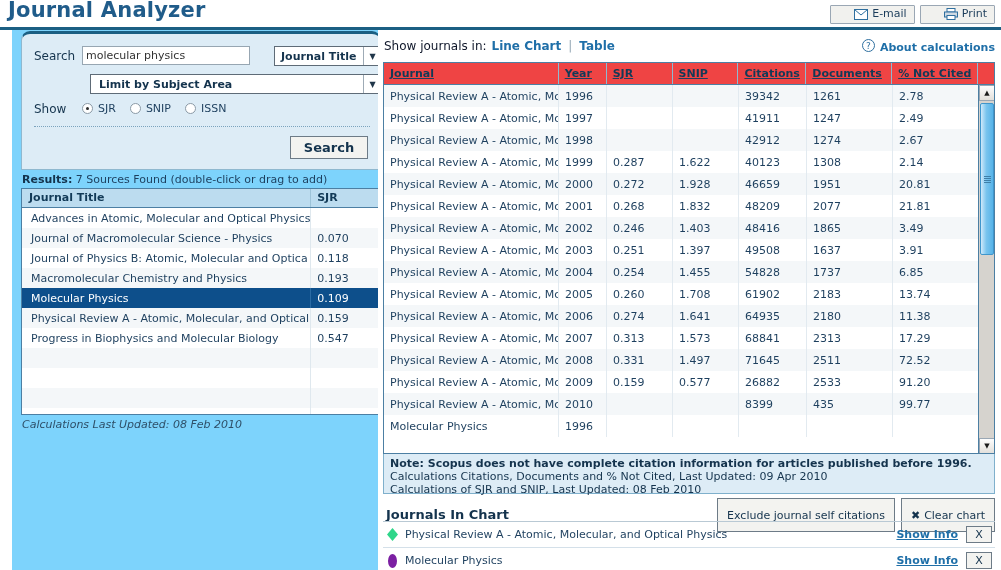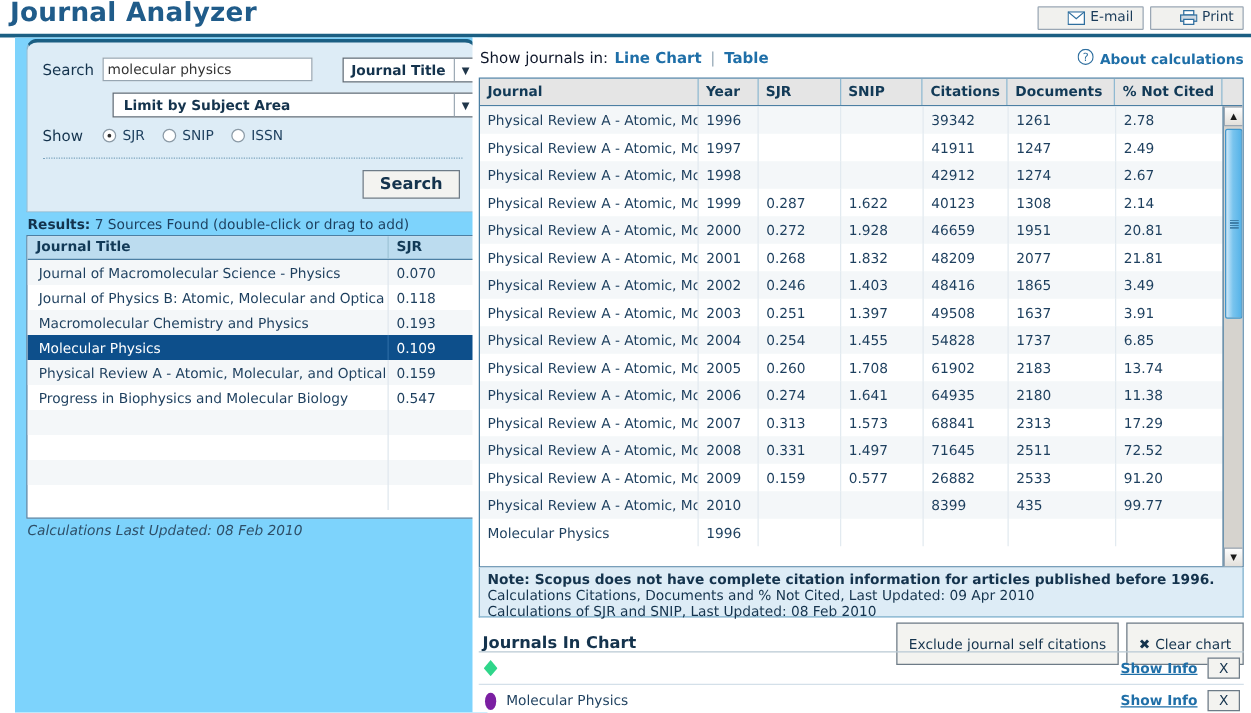--- a/index.html
+++ b/index.html
@@ -120,21 +120,21 @@
   .sj-pipe { color: #95a8b6; margin: 0 7px; font-size: 12px; }
   #about-calc {
     position: absolute; right: 6px; top: 9px; display: flex; align-items: center; gap: 5px; cursor: pointer;
   }
   #about-calc-label { font-size: 11px; font-weight: bold; color: #1f6fa8; }
 
   #data-table-wrap {
     position: absolute; left: 5px; top: 32px; width: 612px; height: 392px;
     border: 1px solid #4c7fa3; background: #fff; overflow: hidden;
   }
-  .dt-head { display: flex; height: 22px; background: #e5e5e5; border-bottom: 1px solid #4c7fa3; }
+  .dt-head { display: flex; height: 22px; background: #ef4444; border-bottom: 1px solid #4c7fa3; text-decoration: underline; }
   .dt-head div {
     padding: 4px 0 0 6px; font-size: 11px; font-weight: bold; color: #123a57;
     border-right: 1px solid #8fb9d1; height: 100%;
   }
   .dt-head div:last-child { border-right: none; }
   .dt-body { position: absolute; left: 0; top: 22px; width: 595px; height: 369px; overflow: hidden; }
   .dt-row { display: flex; height: 22px; align-items: center; font-size: 11px; color: #1d3f5e; }
   .dt-row.alt { background: #f4f7f9; }
   .dt-row div {
     padding-left: 6px; height: 100%; display: flex; align-items: center;
@@ -285,20 +285,24 @@
       <b>Results:</b>
       <span>7 Sources Found (double-click or drag to add)</span>
     </div>
 
     <div id="results-table">
       <div class="rt-head">
         <div class="c1">Journal Title</div>
         <div class="c2">SJR</div>
       </div>
       <div id="results-rows">
+          <div class="rt-row">
+            <div class="c1">Advances in Atomic, Molecular and Optical Physics</div>
+            <div class="c2"></div>
+          </div>
           <div class="rt-row alt">
             <div class="c1">Journal of Macromolecular Science - Physics</div>
             <div class="c2">0.070</div>
           </div>
           <div class="rt-row">
             <div class="c1">Journal of Physics B: Atomic, Molecular and Optica</div>
             <div class="c2">0.118</div>
           </div>
           <div class="rt-row alt">
             <div class="c1">Macromolecular Chemistry and Physics</div>
@@ -543,20 +547,21 @@
       </div>
     </div>
     <div id="jic-sep"></div>
 
     <div class="legend-row" id="legend-row-0">
       <span class="legend-marker">
         <svg width="11" height="13" viewBox="0 0 11 13">
             <polygon points="5.5,0 11,6.5 5.5,13 0,6.5" fill="#2fd68a"></polygon>
           </svg>
       </span>
+      <span class="legend-name">Physical Review A - Atomic, Molecular, and Optical Physics</span>
       <span class="legend-actions">
         <span class="show-info">Show Info</span>
         <span class="x-btn">X</span>
       </span>
     </div>
 
     <div class="legend-row" id="legend-row-1">
       <span class="legend-marker">
         <svg width="11" height="14" viewBox="0 0 11 14">
             <ellipse cx="5.5" cy="7" rx="4.5" ry="7" fill="#7b1fa2"></ellipse>

